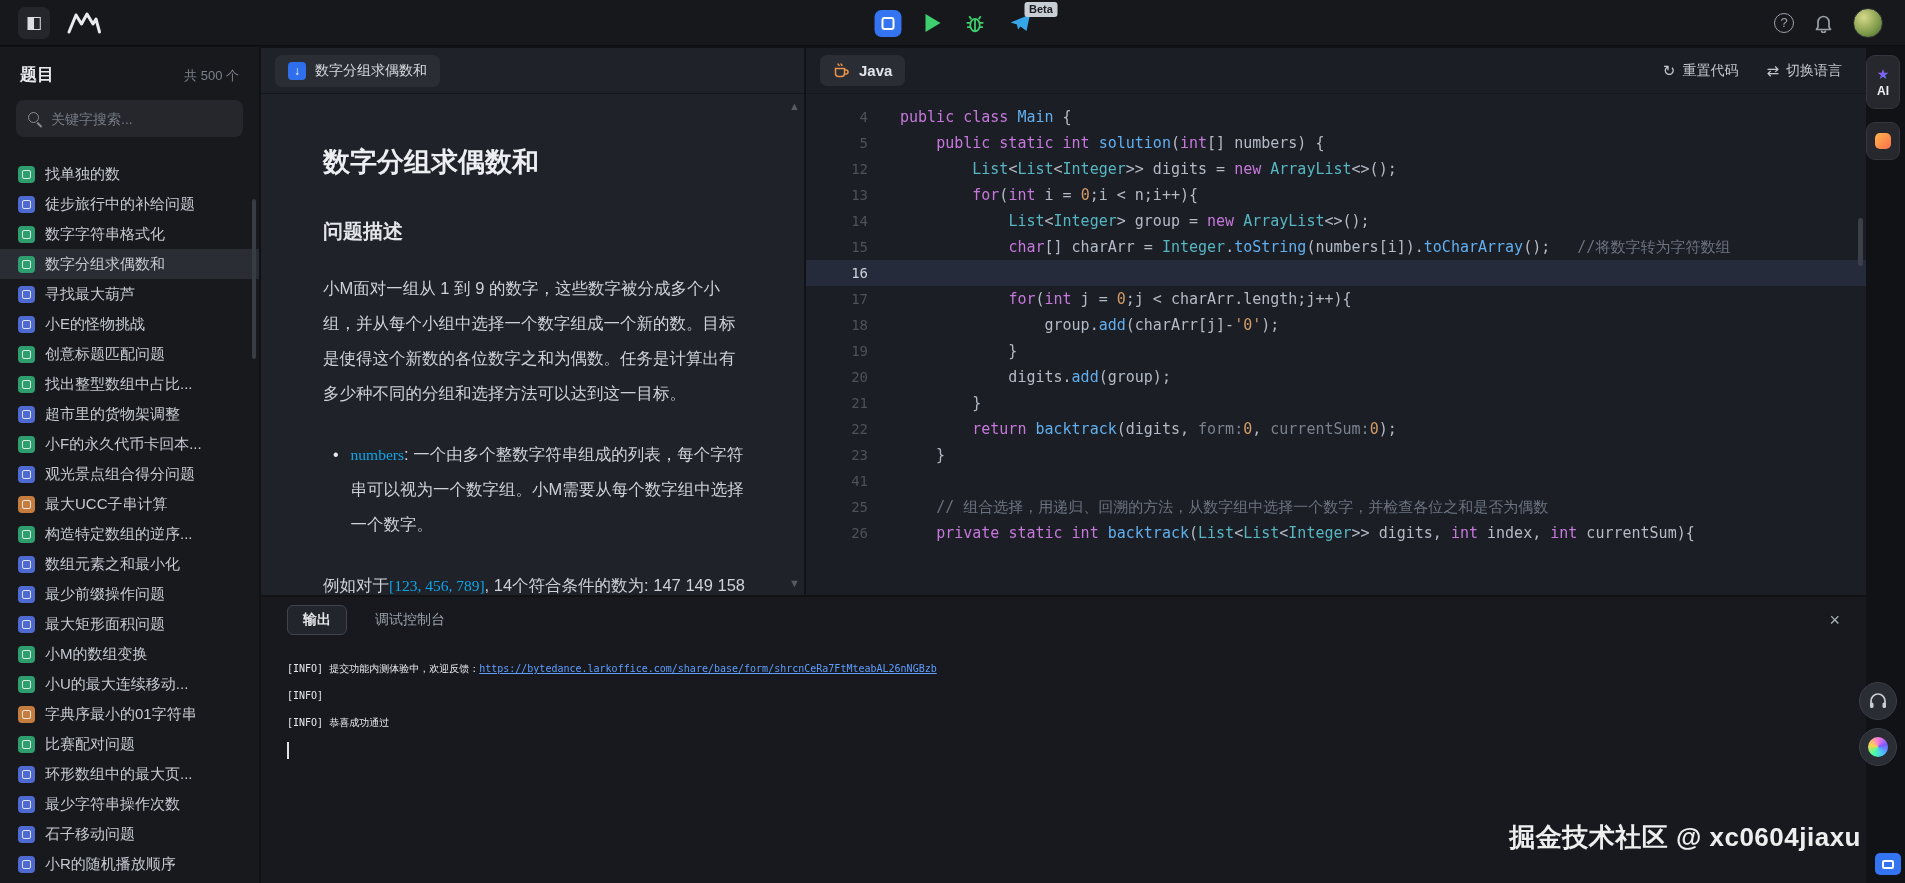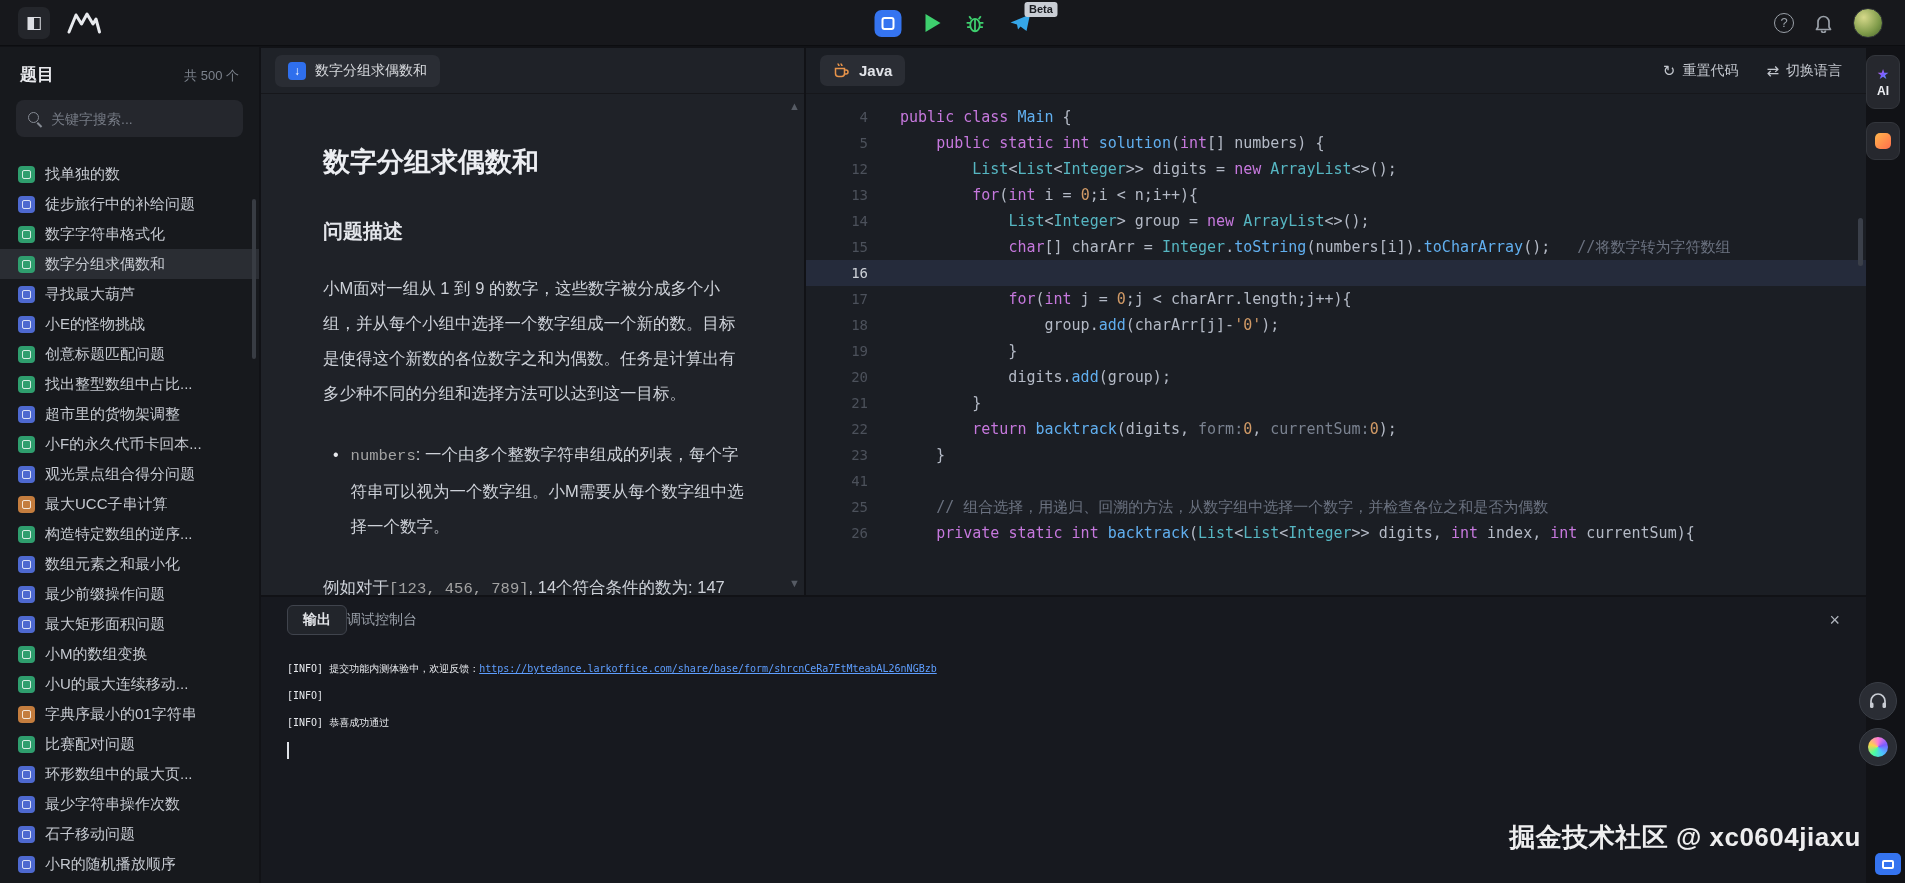--- a/index.html
+++ b/index.html
@@ -61,21 +61,21 @@
           color:#d8dade; font-size:14px; cursor:pointer; }
 
   
   .problem-panel { position:absolute; left:261px; top:48px; width:543px; height:547px; background:#1f2228; overflow:hidden; }
   .pp-icon { width:18px; height:18px; border-radius:4px; background:#2f6fed; color:#fff; font-size:12px;
              display:flex; align-items:center; justify-content:center; }
   .pp-body { padding:50px 54px 0 62px; }
   .pp-title { color:#eceef2; font-size:27px; font-weight:700; margin-bottom:38px; }
   .pp-section { color:#e3e5ea; font-size:20px; font-weight:700; margin-bottom:26px; }
   .pp-text { color:#ced2d9; font-size:16.5px; line-height:35px; margin-bottom:26px; }
-  .inline-code { font-family:Liberation Mono, monospace; color:#a3a3a3; font-size:15.5px; }
+  .inline-code { font-family:Liberation Serif, serif; color:#0ea5e9; font-size:15.5px; }
   .bullet-item { display:flex; gap:12px; padding-left:10px; margin-bottom:26px; }
   .bullet-dot { color:#e8eaee; font-size:16px; line-height:35px; }
   .bullet-text { color:#ced2d9; font-size:16.5px; line-height:35px; }
   .pp-scroll-up { position:absolute; top:52px; right:4px; color:#565b64; font-size:11px; cursor:pointer; }
   .pp-scroll-down { position:absolute; bottom:6px; right:4px; color:#565b64; font-size:11px; cursor:pointer; }
 
   
   .editor-panel { position:absolute; left:806px; top:48px; width:1060px; height:547px; background:#1b1e24; overflow:hidden; }
   .lang-chip { font-weight:600; font-size:15px; color:#e2e4e9; }
   .eh-right { margin-left:auto; display:flex; align-items:center; gap:28px; padding-right:10px; }
@@ -92,21 +92,21 @@
   .tok-ty { color:#56b6c2; }
   .tok-f { color:#61afef; }
   .tok-n { color:#d19a66; }
   .tok-s { color:#d19a66; }
   .tok-c { color:#6b7280; }
   .tok-h { color:#7a8290; }
   .editor-scrollthumb { position:absolute; right:3px; top:170px; width:5px; height:48px; border-radius:3px; background:#3a3f49; cursor:pointer; }
 
   
   .console { position:absolute; left:261px; top:597px; width:1605px; height:286px; background:#17191f; }
-  .console-header { height:46px; display:flex; align-items:center; padding:0 26px; }
+  .console-header { height:46px; display:flex; align-items:center; padding:0 26px; gap:28px; }
   .tab-output { border:1px solid #40444d; background:#22252b; border-radius:6px; padding:5px 15px;
                 color:#e4e6ea; font-size:14px; font-weight:600; cursor:pointer; }
   .tab-debug { color:#9aa0a9; font-size:14px; cursor:pointer; }
   .console-close { margin-left:auto; color:#aeb3bb; font-size:18px; line-height:1; cursor:pointer; }
   .console-body { padding:12px 26px; font-family:"DejaVu Sans Mono","Liberation Mono",monospace;
                   font-size:10px; line-height:27px; color:#e6e8ec; }
   .console-link { color:#5e9eff; text-decoration:underline; cursor:pointer; }
   .caret { display:inline-block; width:2px; height:17px; background:#dfe2e7; vertical-align:middle; }
 
   

